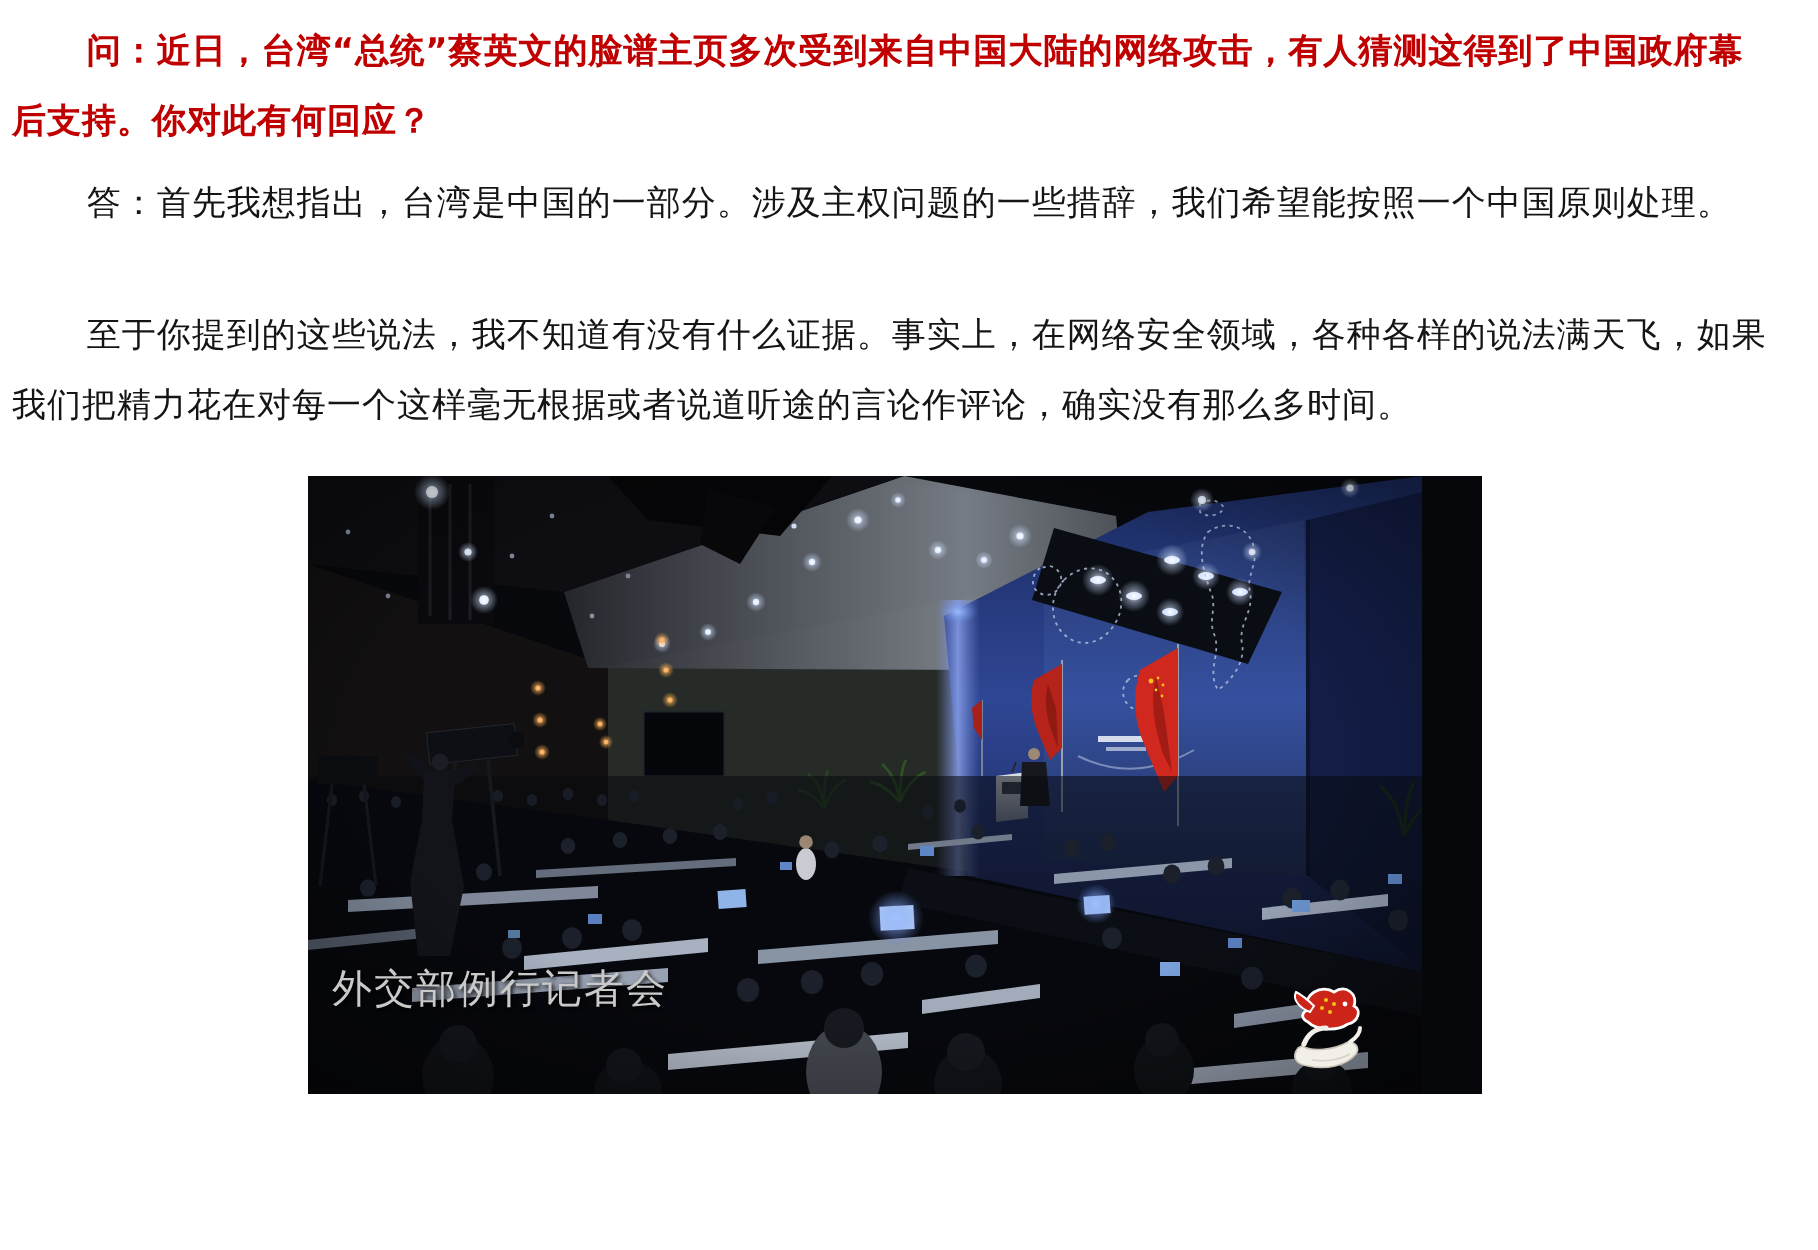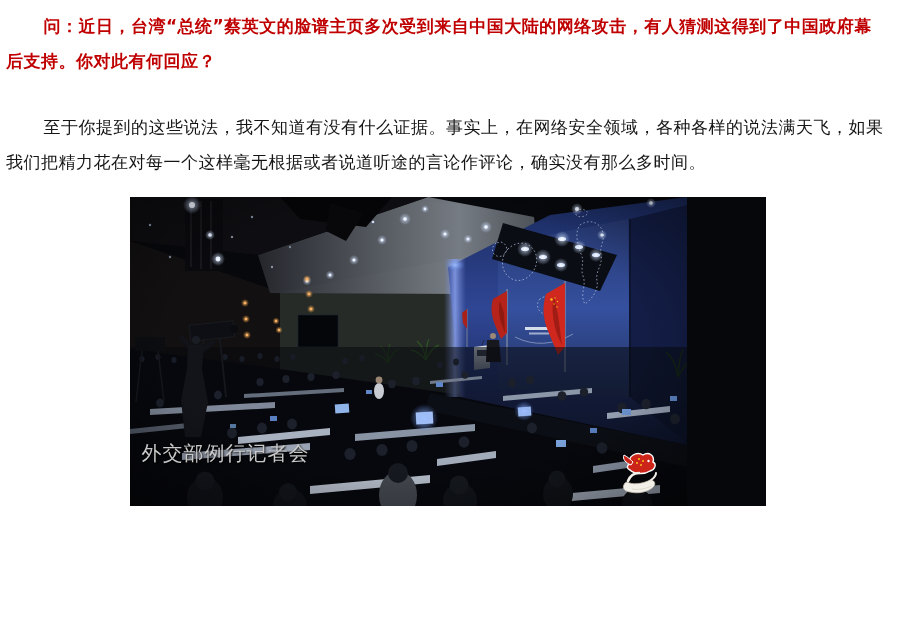--- a/index.html
+++ b/index.html
@@ -11,39 +11,40 @@
   .page{padding:9px 20px 0 6px;}
   .page p{
     margin:0 0 10px 0;font-size:17px;line-height:35px;
     text-indent:2.2em;letter-spacing:.5px;
   }
   p.question{color:var(--red);font-weight:bold;margin-bottom:6px;}
   p.answer{color:var(--ink);margin-bottom:11px;}
   p.answer.last{margin-bottom:0;margin-top:31px;}
   p.notice{color:var(--red);margin-bottom:0;}
   figure.photo{
-    width:636px;height:309px;margin:17px auto 16px auto;position:relative;
+    width:587px;height:309px;margin:17px auto 16px auto;position:relative;
     background:#06070b;overflow:hidden;padding:0;
   }
   figure.photo svg.scene{display:block;width:557px;height:309px;}
   .photo-caption{
     position:absolute;left:10px;top:242px;width:172px;text-align:center;
     font-size:20px;line-height:29px;color:#c9c9c9;letter-spacing:1px;
     font-family:"DejaVu Serif","Liberation Serif",serif;
     text-shadow:1px 1px 2px rgba(0,0,0,.95);
   }
   .photo-logo{position:absolute;left:490px;top:252px;width:40px;height:50px;}
 </style>
 </head>
 <body>
 
 <div class="page">
 
   <p class="question">问：近日，台湾“总统”蔡英文的脸谱主页多次受到来自中国大陆的网络攻击，有人猜测这得到了中国政府幕后支持。你对此有何回应？</p>
 
+  <p class="answer">答：首先我想指出，台湾是中国的一部分。涉及主权问题的一些措辞，我们希望能按照一个中国原则处理。</p>
 
   <p class="answer last">至于你提到的这些说法，我不知道有没有什么证据。事实上，在网络安全领域，各种各样的说法满天飞，如果我们把精力花在对每一个这样毫无根据或者说道听途的言论作评论，确实没有那么多时间。</p>
 
   <figure class="photo">
     <svg class="scene" viewBox="0 0 557 309" aria-hidden="true">
       <defs>
         <linearGradient id="gWall" x1="0" y1="0" x2="0" y2="1">
           <stop offset="0" stop-color="#1a2a5e"></stop>
             <stop offset=".45" stop-color="#2f4694"></stop>
             <stop offset="1" stop-color="#16224e"></stop>

